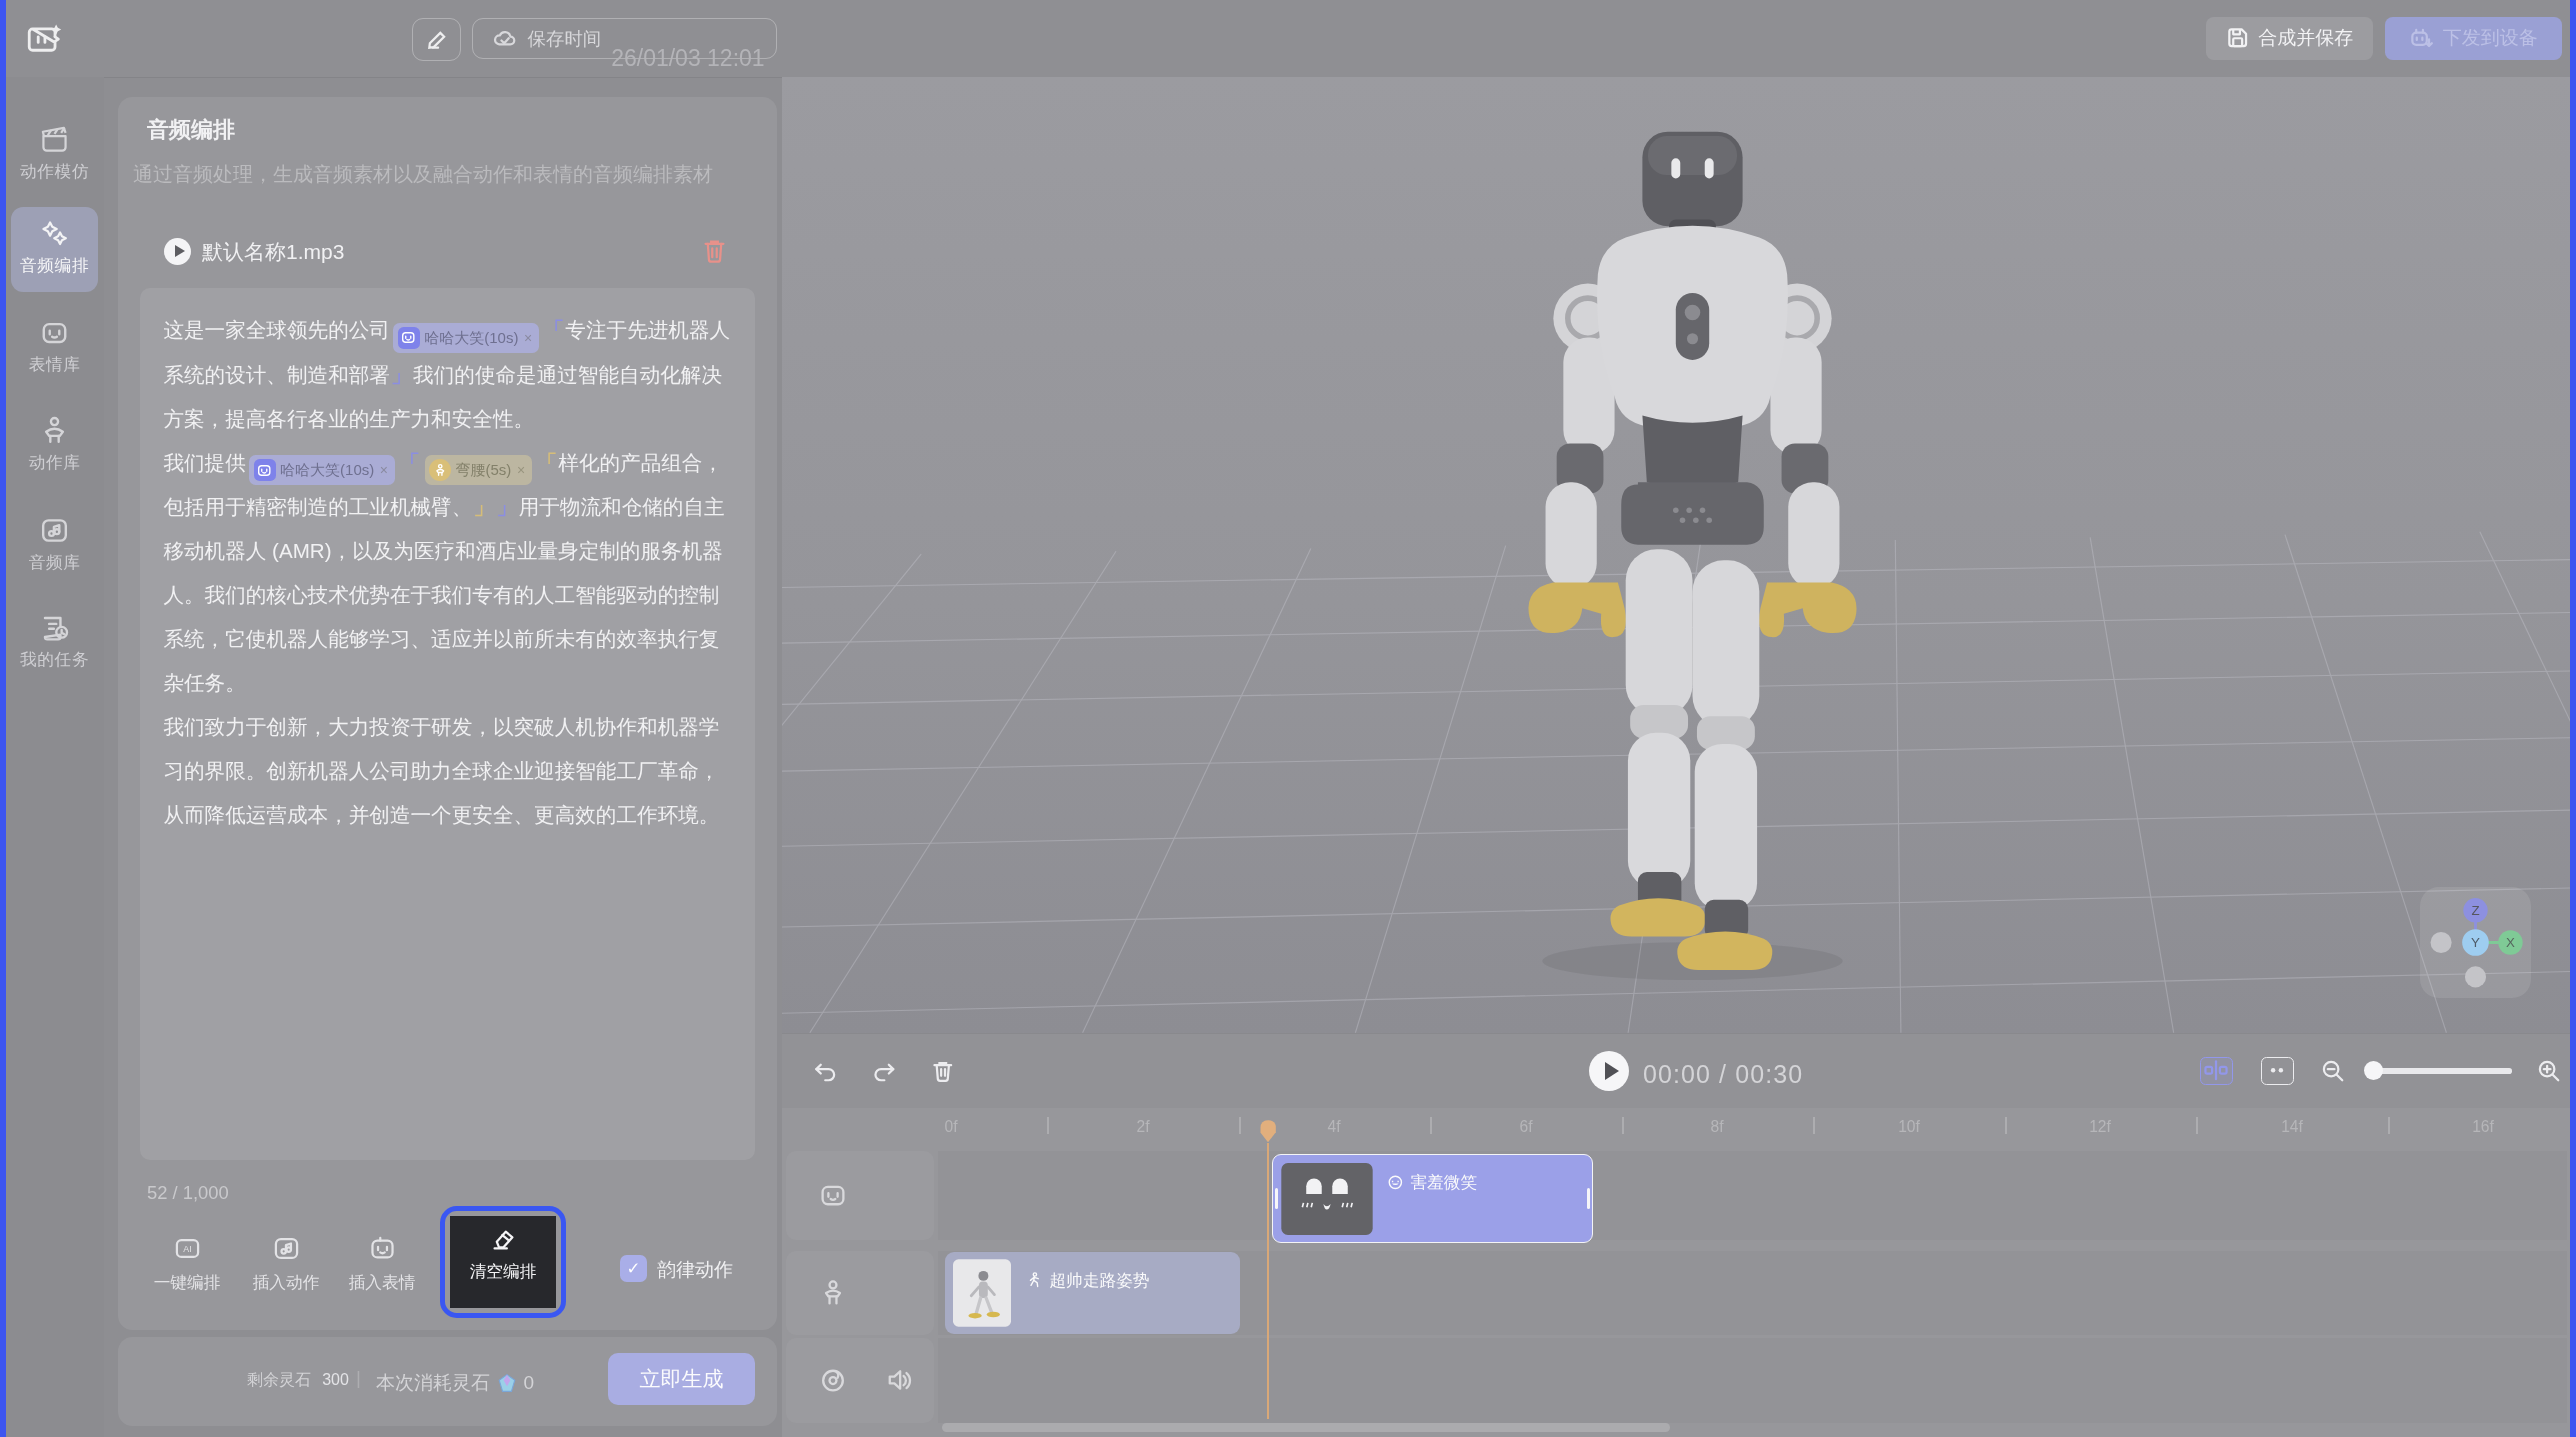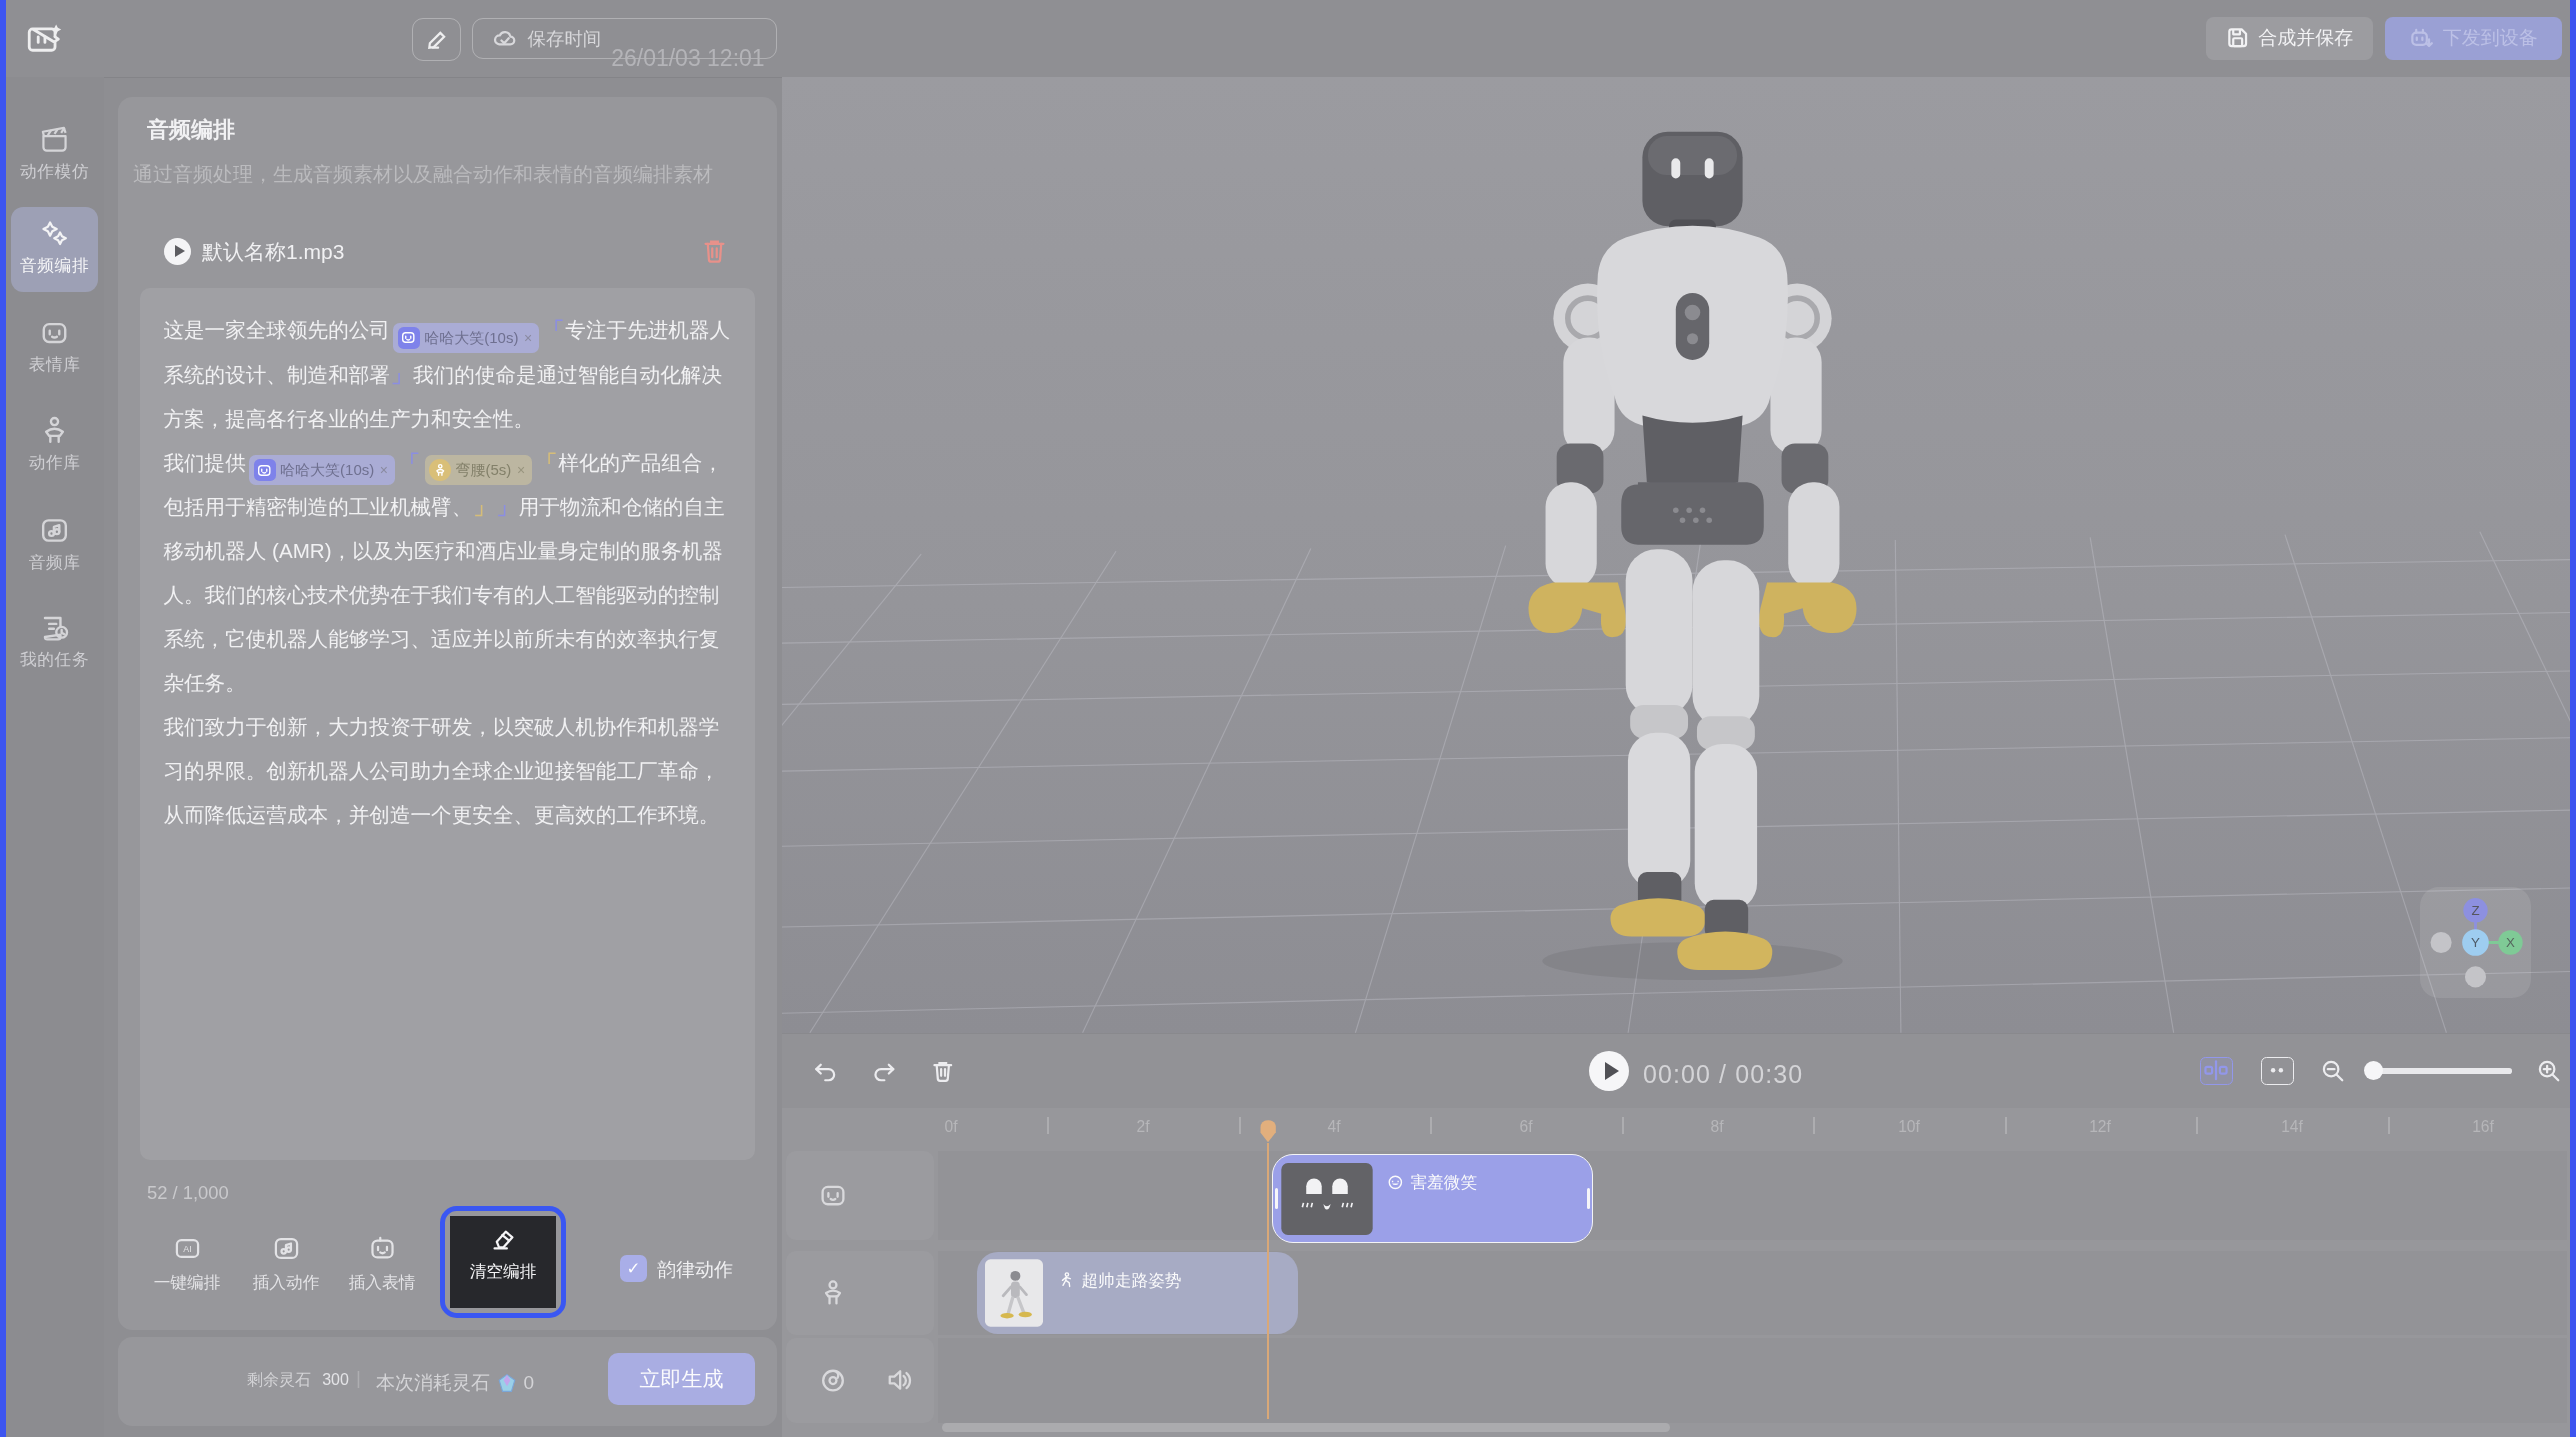--- a/index.html
+++ b/index.html
@@ -105,21 +105,21 @@
   #timeline{left:782px;top:1108px;width:1788px;height:330px;background:#97979b;overflow:hidden;}
   .rul-lab{position:absolute;top:10px;transform:translateX(-50%);font-size:15.6px;color:#b6b6b9;}
   .rul-tick{position:absolute;top:9px;width:1.7px;height:16.7px;background:#adadb0;}
   #playhead-line{position:absolute;top:35px;width:1.7px;height:276px;background:#d9a878;z-index:5;}
   #playhead-cap{position:absolute;top:12.2px;width:15.6px;height:22px;transform:translateX(-50%);z-index:6;
       background:#e2af7d;border-radius:7.8px 7.8px 2.2px 2.2px;
       clip-path:polygon(0 0,100% 0,100% 55%,50% 100%,0 55%);}
   .hdr-cell{position:absolute;left:3.9px;width:148px;border-radius:10px;background:#9b9b9f;}
   .hdr-ic{position:absolute;width:30px;height:30px;}
   .lane{position:absolute;left:156px;width:1629px;background:rgba(0,0,0,.022);}
-  .clip{position:absolute;border-radius:21px;cursor:pointer;box-sizing:border-box;}
+  .clip{position:absolute;border-radius:9px;cursor:pointer;box-sizing:border-box;}
   .clip .cl-label{position:absolute;font-size:16.7px;color:#fafafb;display:flex;align-items:center;gap:6.7px;white-space:nowrap;}
   .clip.expression{background:#9ba0e8;border:1.7px solid #f4f4f6;}
   .clip.motion{background:#a7abc4;}
   .handle{position:absolute;top:50%;width:3.3px;height:21px;margin-top:-10.6px;background:#f6f6f8;border-radius:1.7px;}
   #h-scrollbar{position:absolute;left:160px;top:315px;width:728px;height:9px;border-radius:4.5px;background:#ababae;cursor:pointer;}
 </style>
 </head>
 <body>
 
 <div id="app">
@@ -570,21 +570,21 @@
             <svg width="16.7" height="16.7" viewBox="0 0 30 30" fill="none" stroke="#fafafb" stroke-width="2.5">
               <circle cx="15" cy="15" r="11"></circle>
               <path d="M10 12 v3 M20 12 v3"></path>
               <path d="M9 17 a7 6 0 0 0 12 0 z" fill="#fafafb" stroke="none"></path>
             </svg>
             <span>害羞微笑</span>
           </div>
           <div class="handle" style="left:2.2px;"></div>
           <div class="handle" style="right:2.2px;"></div>
         </div>
-        <div class="clip motion" style="left: 163px; top: 144px; width: 321px; height: 82px; margin-left: 32px;">
+        <div class="clip motion" style="left: 163px; top: 144px; width: 295px; height: 82px;">
           <div style="position:absolute;left:7.8px;top:6.7px;">
             <svg width="58" height="68" viewBox="0 0 105 122">
               <rect width="105" height="122" rx="10" fill="#e8e8ea"></rect>
               <circle cx="55" cy="30" r="9" fill="#8b8b90"></circle>
               <rect x="47" y="40" width="16" height="30" rx="7" fill="#b9b9bd"></rect>
               <path d="M47 50 l-14 16 M63 50 l12 14" stroke="#b9b9bd" stroke-width="5" stroke-linecap="round"></path>
               <path d="M50 70 l-8 28 M60 70 l10 26" stroke="#c6c6c9" stroke-width="6" stroke-linecap="round"></path>
               <ellipse cx="40" cy="102" rx="12" ry="5" fill="#d6b84f"></ellipse>
               <ellipse cx="73" cy="100" rx="12" ry="5" fill="#d6b84f"></ellipse>
             </svg>

